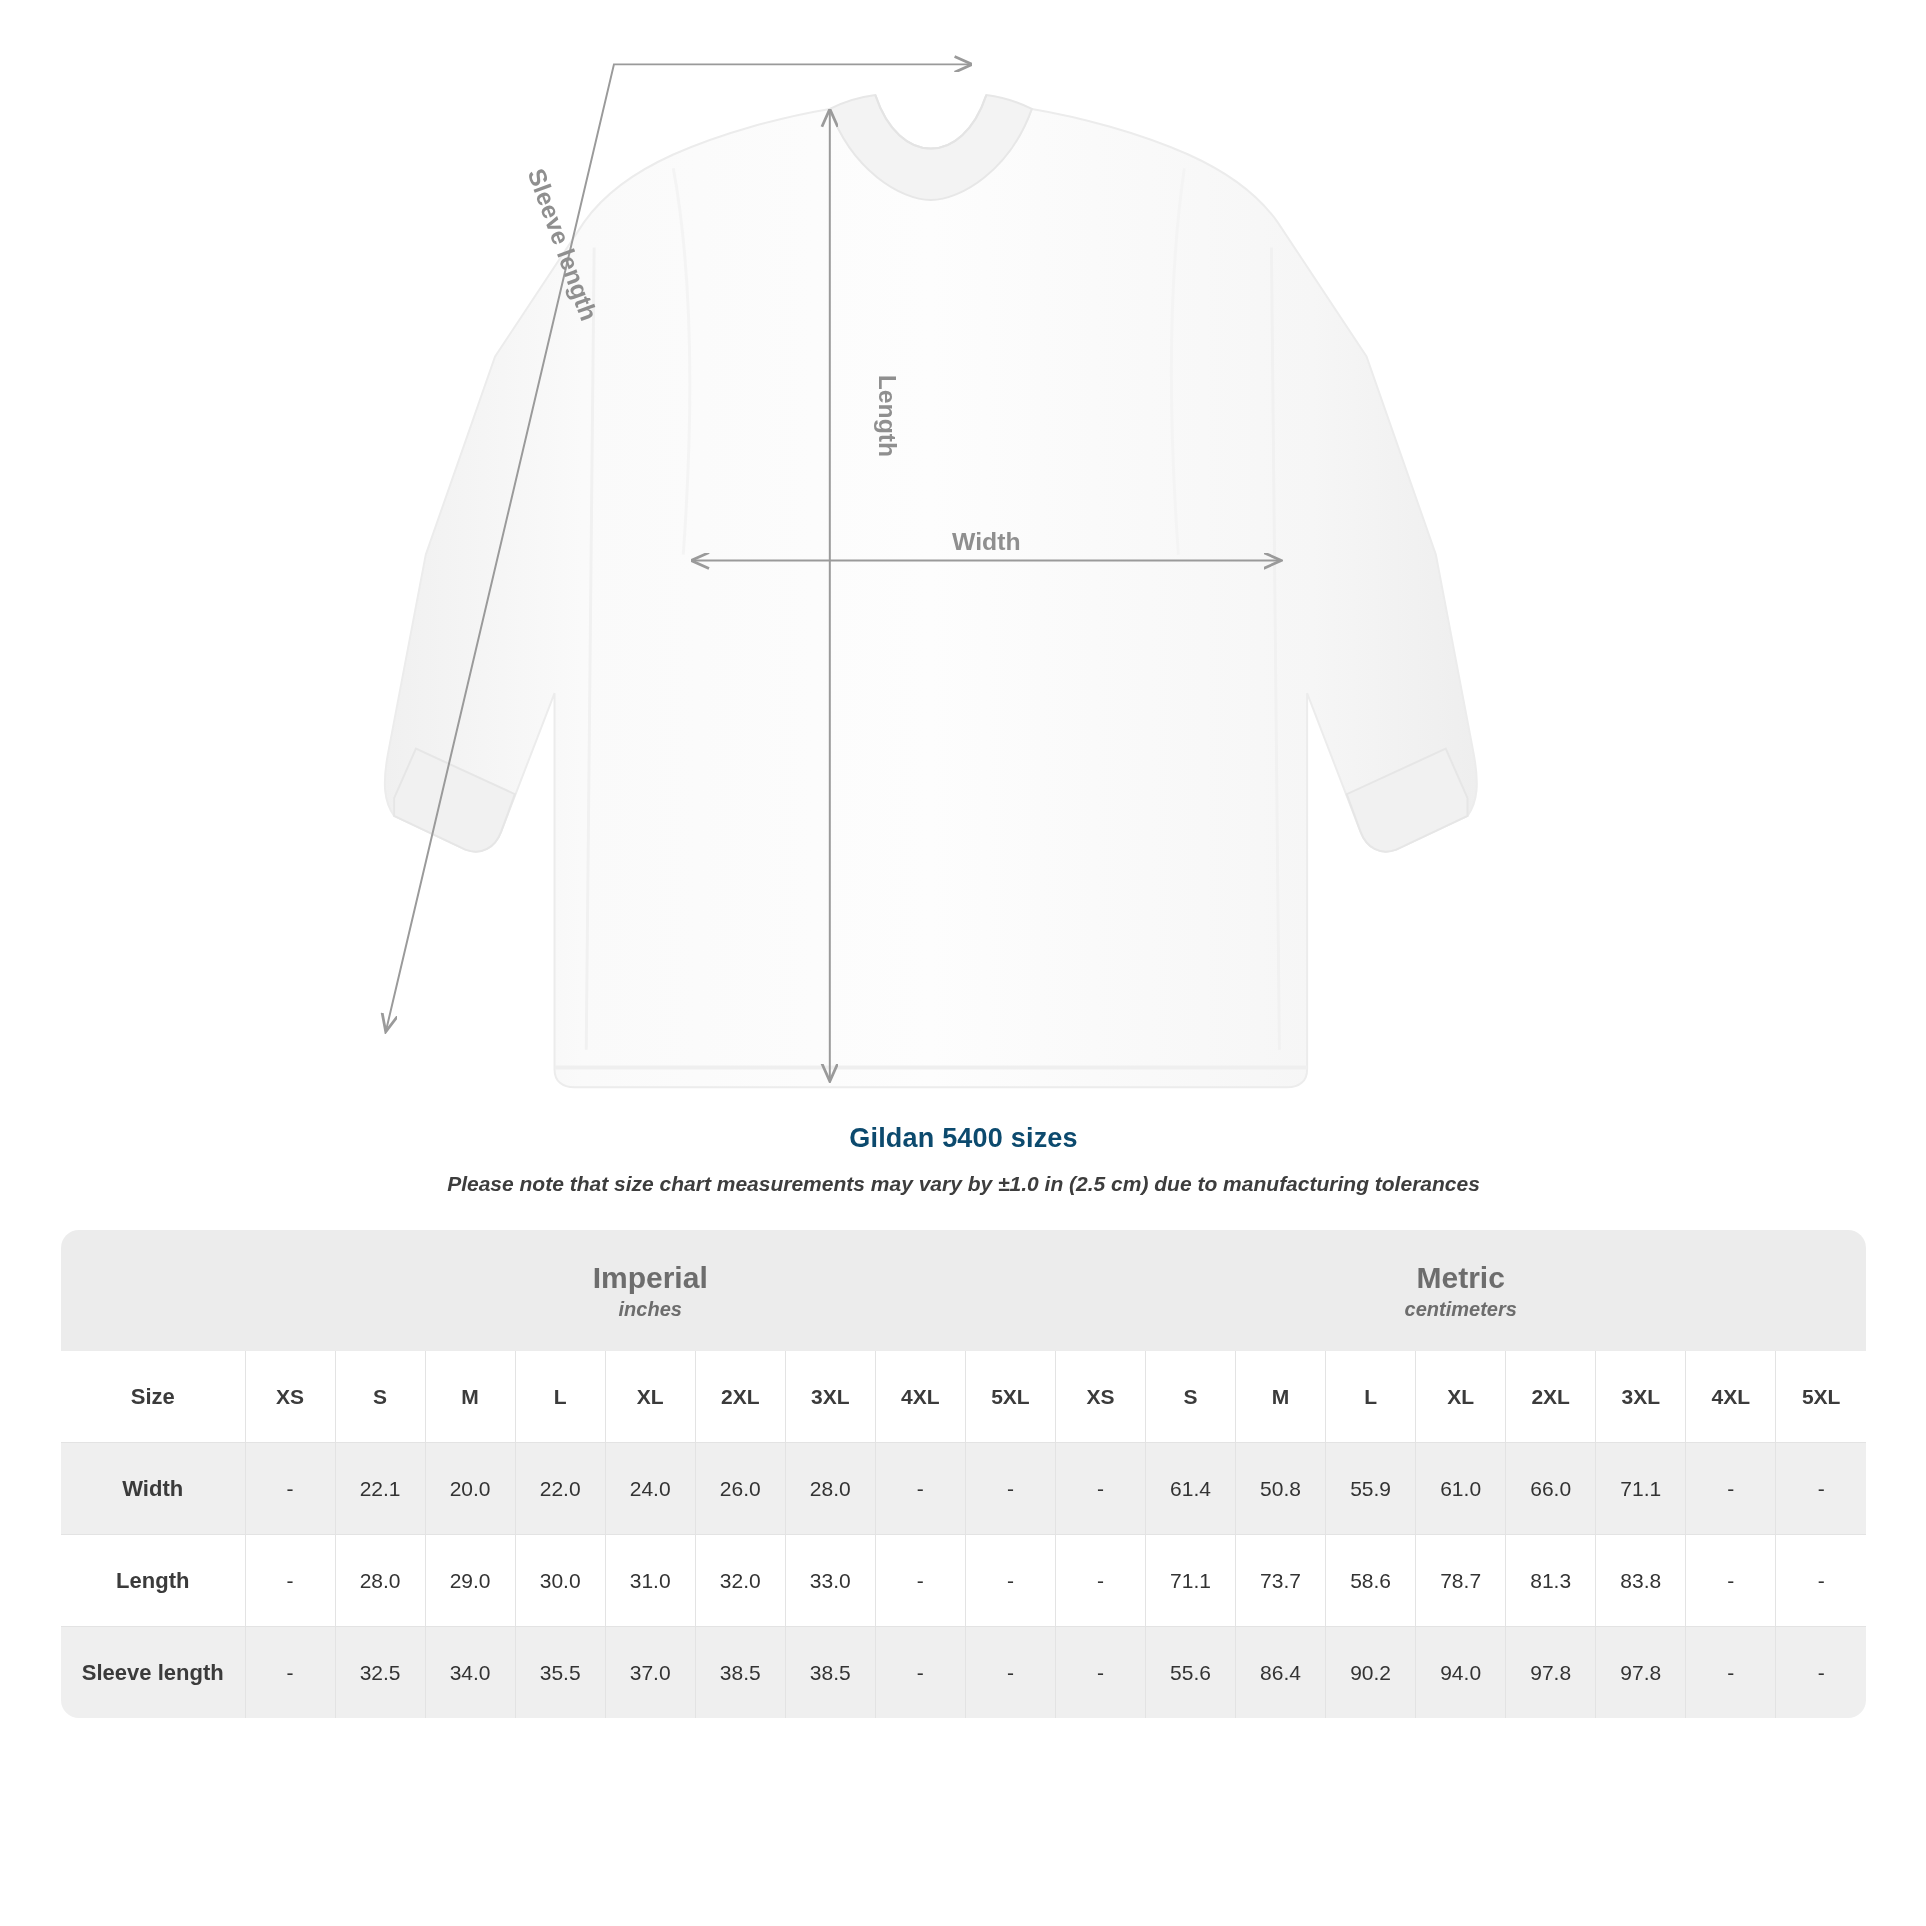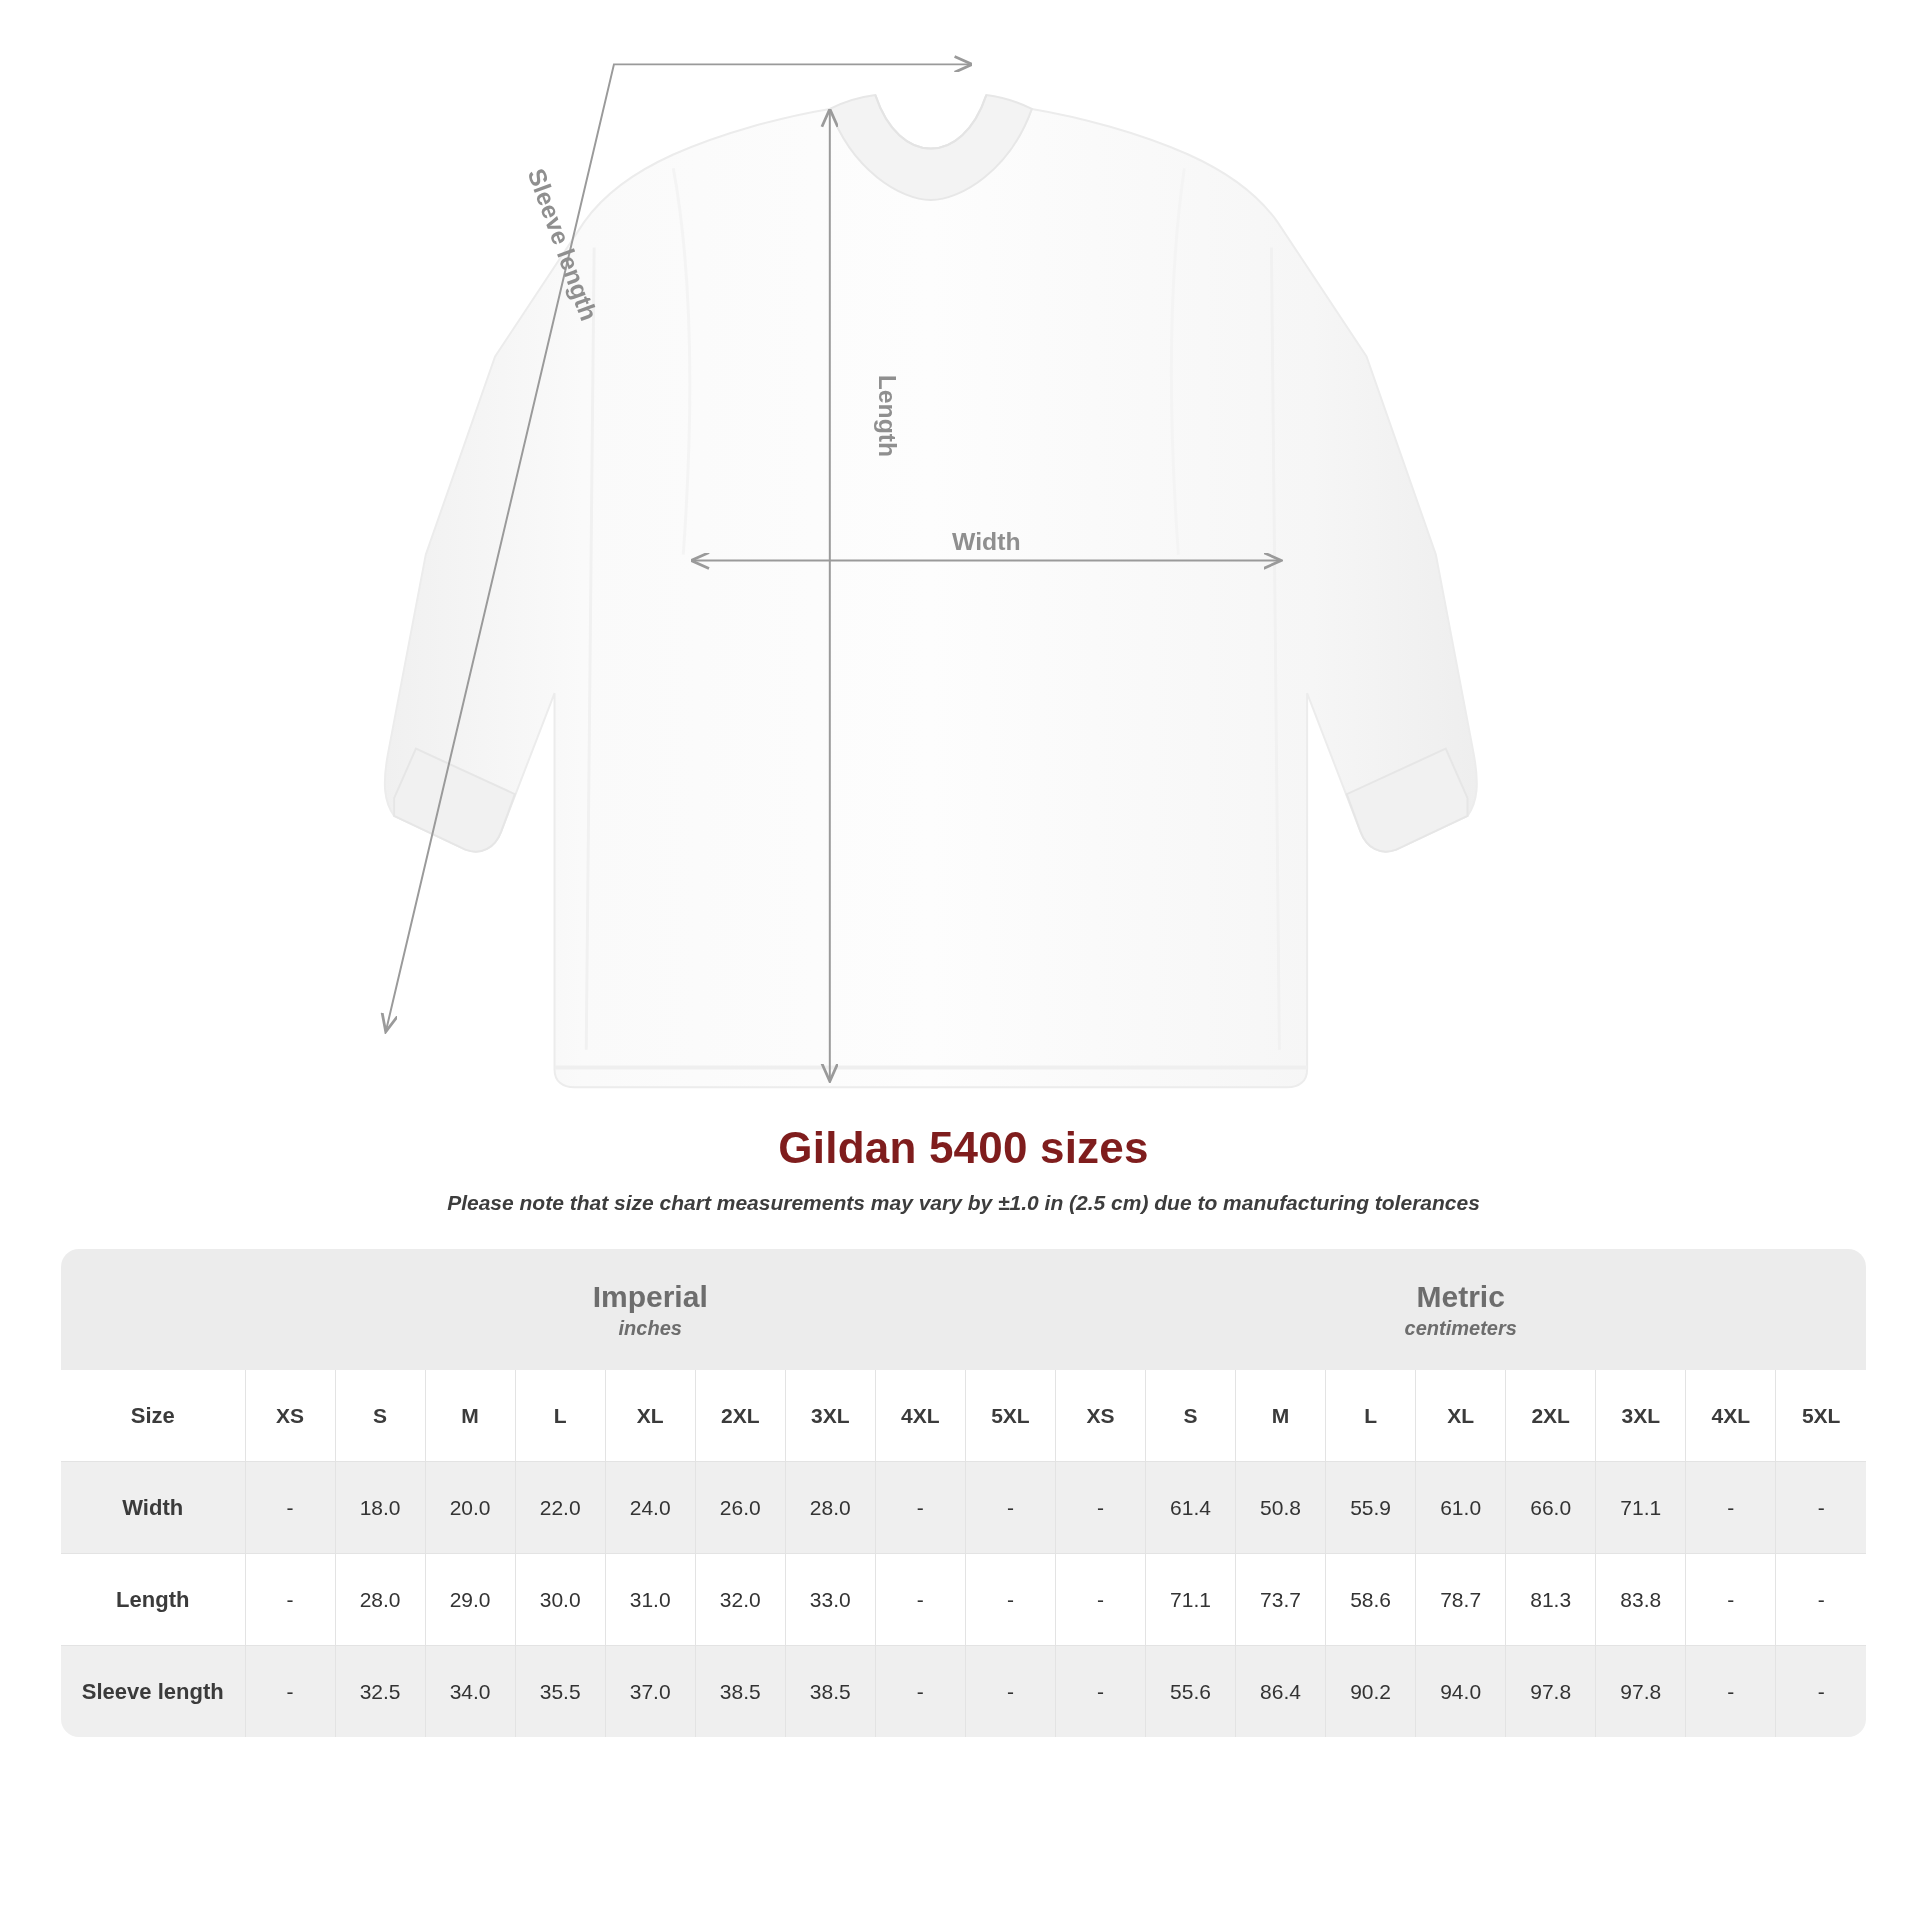--- a/index.html
+++ b/index.html
@@ -30,23 +30,23 @@
   .illustration svg {
     display: block;
   }
 
   
   .title-block {
     text-align: center;
     margin-top: 4px;
   }
   .chart-title {
-    font-size: 44px;
-    font-weight: bold;
-    color: #7f1d1d;
+    font-size: 27px;
+    font-weight: bold;
+    color: #0c4a6e;
     letter-spacing: 0.2px;
   }
   .chart-note {
     font-size: 21px;
     font-style: italic;
     color: #3d3d3d;
     margin-top: 18px;
     font-weight: bold;
   }
 
@@ -243,21 +243,21 @@
             <th class="col-cell">2XL</th>
             <th class="col-cell">3XL</th>
             <th class="col-cell">4XL</th>
             <th class="col-cell">5XL</th>
           </tr>
       </thead>
       <tbody>
           <tr class="shaded">
             <td class="rowlabel col-label">Width</td>
             <td class="col-cell">-</td>
-            <td class="col-cell">18.0</td>
+            <td class="col-cell">22.1</td>
             <td class="col-cell">20.0</td>
             <td class="col-cell">22.0</td>
             <td class="col-cell">24.0</td>
             <td class="col-cell">26.0</td>
             <td class="col-cell">28.0</td>
             <td class="col-cell">-</td>
             <td class="col-cell">-</td>
             <td class="col-cell">-</td>
             <td class="col-cell">61.4</td>
             <td class="col-cell">50.8</td>

